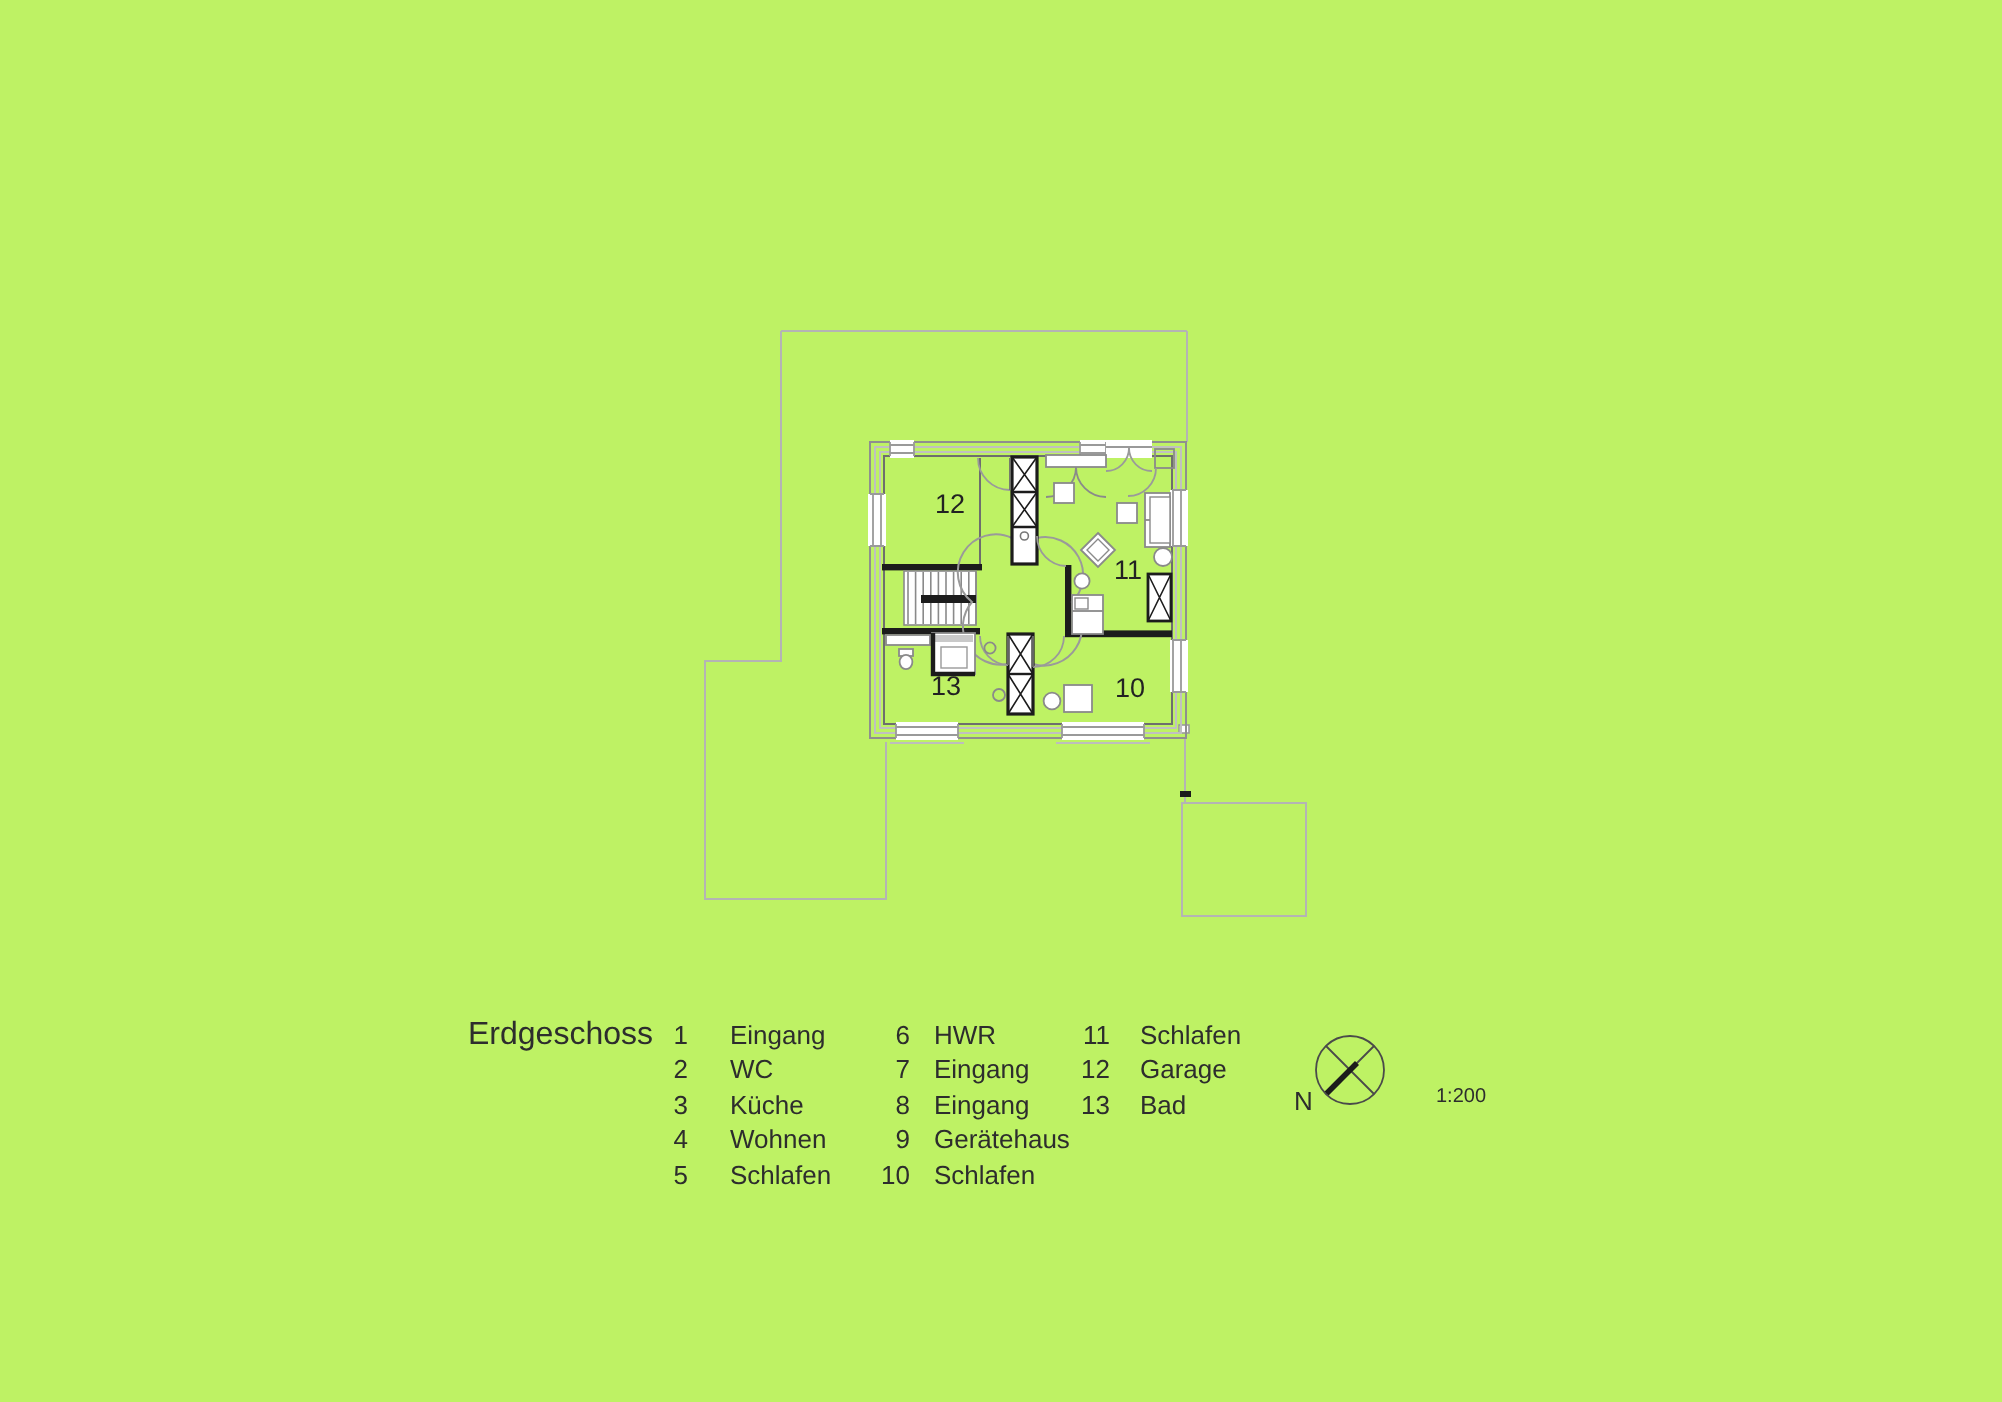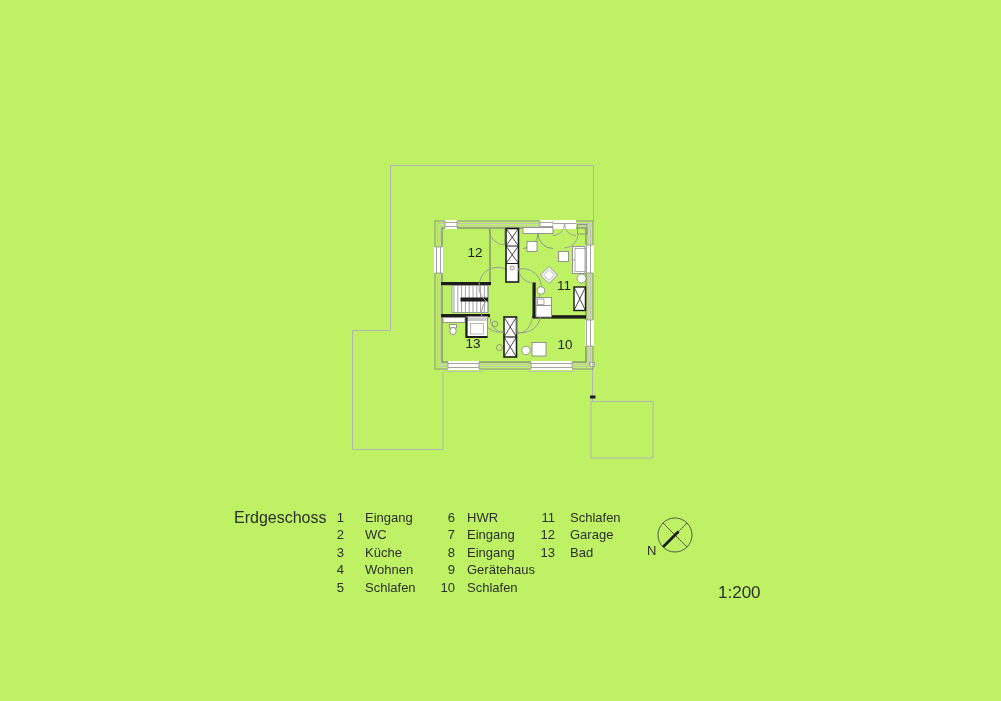--- a/index.html
+++ b/index.html
@@ -13,21 +13,21 @@
   .leg-col{position:absolute;top:509px;}
   .leg-row{display:flex;line-height:17.4px;font-size:13px;}
   .leg-num{display:inline-block;text-align:right;}
   .col1 .leg-num{width:22px;}
   .col1 .leg-label{margin-left:21px;}
   .col2 .leg-num{width:30px;}
   .col2 .leg-label{margin-left:12px;text-align:center;}
   .col3 .leg-num{width:30px;}
   .col3 .leg-label{margin-left:15px;}
   .north-label{position:absolute;left:647px;top:543px;font-size:13px;}
-  .scale-label{position:absolute;left:718px;top:543px;font-size:17px;margin-top:40px;}
+  .scale-label{position:absolute;left:718px;top:543px;font-size:10px;}
 </style>
 </head>
 <body>
 
 <div class="canvas">
 
   <svg class="plan-svg" width="1001" height="701" viewBox="0 0 1001 701">
 
     <g stroke="#b4b4b4" stroke-width="1" fill="none">
       <path d="M390.5,165.5 H593.5"></path>

